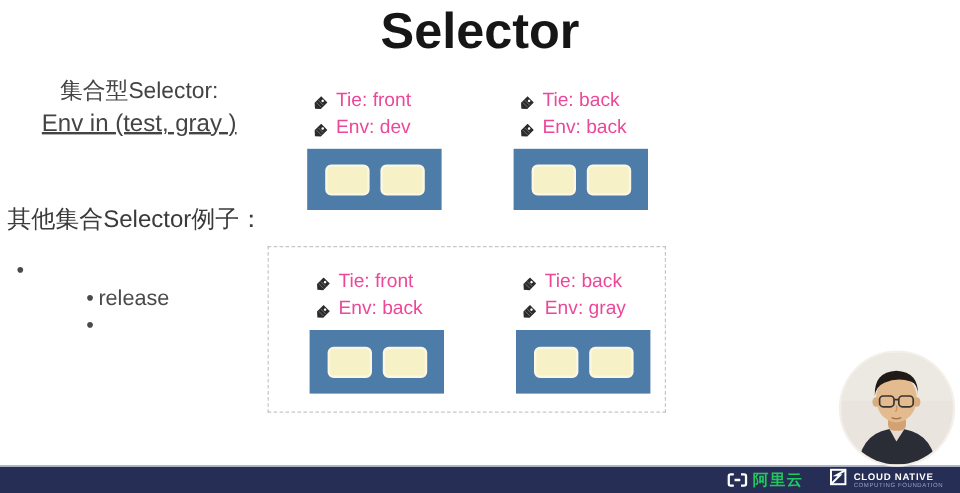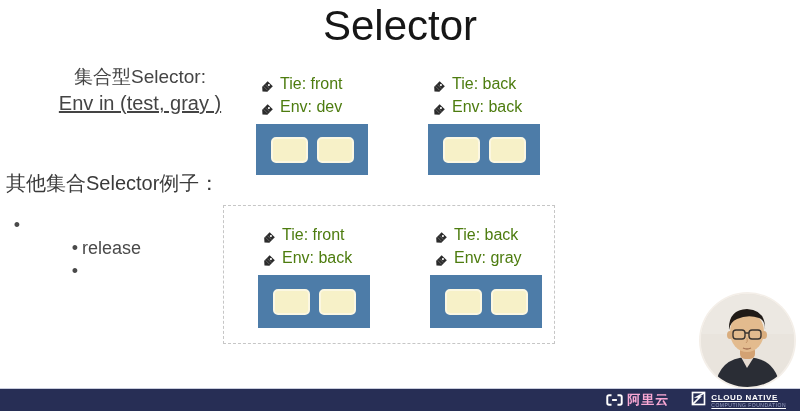--- a/index.html
+++ b/index.html
@@ -7,47 +7,47 @@
     position:relative;
     width:800px;height:411px;
     background:#ffffff;
     overflow:hidden;
     font-family:"Liberation Sans","DejaVu Sans",sans-serif;
     color:#3c3c3c;
   }
   .title{
     position:absolute;top:2px;left:0;width:100%;
     text-align:center;
-    font-size:42px;font-weight:400;color:#161616;
+    font-size:42px;font-weight:700;color:#161616;
     letter-spacing:0px;
   }
   
   .block1{
     position:absolute;left:0;top:64px;width:232px;
-    text-align:center;font-size:19px;line-height:26px;color:#444;margin-left:24px;
+    text-align:center;font-size:19px;line-height:26px;color:#444;
   }
   .block1 .expr{font-size:20px;text-decoration:underline;}
   .block2{
     position:absolute;left:6px;top:170px;width:240px;
     font-size:20px;line-height:26px;color:#3a3a3a;
   }
   .block2 .heading{margin-bottom:18px;}
   .bullet-row{display:flex;align-items:flex-start;font-size:18px;line-height:23px;color:#4a4a4a;}
   .bullet-row .dot{width:14px;text-align:center;flex:0 0 14px;}
   .bullet-row.b1{padding-left:4px;}
   .bullet-row.b2,.bullet-row.b3{padding-left:62px;}
   
   .pod-group{position:absolute;width:112px;}
   .pg-tl{left:256px;top:72px;}
   .pg-tr{left:428px;top:72px;}
   .pg-bl{left:258px;top:223px;}
   .pg-br{left:430px;top:223px;}
   .label-line{
     display:flex;align-items:center;gap:7px;
-    font-size:16px;line-height:23px;color:#4d7c0f;
+    font-size:16px;line-height:23px;color:#ec4899;
     padding-left:4px;white-space:nowrap;
   }
   .tag-icon{flex:0 0 13px;height:13px;display:inline-block;}
   .pod{
     margin-top:6px;
     width:112px;height:51px;
     background:#4d7ca8;
     display:flex;align-items:center;justify-content:center;gap:9px;
   }
   .pg-bl .pod,.pg-br .pod{height:53px;}
@@ -63,24 +63,24 @@
     border:1px dashed #c6c6c6;
   }
   
   .footer-bar{
     position:absolute;left:0;bottom:0;width:800px;height:23px;
     background:#272e55;
     border-top:1px solid #c9cdde;
     display:flex;align-items:center;justify-content:flex-end;
     gap:22px;padding-right:14px;box-sizing:border-box;
   }
-  .ali-logo{display:flex;gap:4px;color:#f9a8d4;}
+  .ali-logo{display:flex;gap:4px;color:#22c55e;}
   .ali-mark{display:flex;align-items:center;}
   .ali-name{font-size:13px;font-weight:700;letter-spacing:1px;}
-  .cncf-logo{display:flex;align-items:center;gap:5px;color:#ffffff;text-decoration:underline;}
+  .cncf-logo{display:flex;align-items:center;gap:5px;color:#ffffff;}
   .cncf-text{display:flex;flex-direction:column;justify-content:center;}
   .cncf-title{font-size:8px;font-weight:700;letter-spacing:0.6px;line-height:9px;}
   .cncf-sub{font-size:5px;font-weight:400;letter-spacing:0.5px;line-height:6px;color:#9aa2c4;}
   
   .webcam{
     position:absolute;left:701px;top:294px;
     width:93px;height:93px;border-radius:50%;
     overflow:hidden;
     background:#e9e5df;
     box-shadow:0 0 0 2px #f4efe9;

